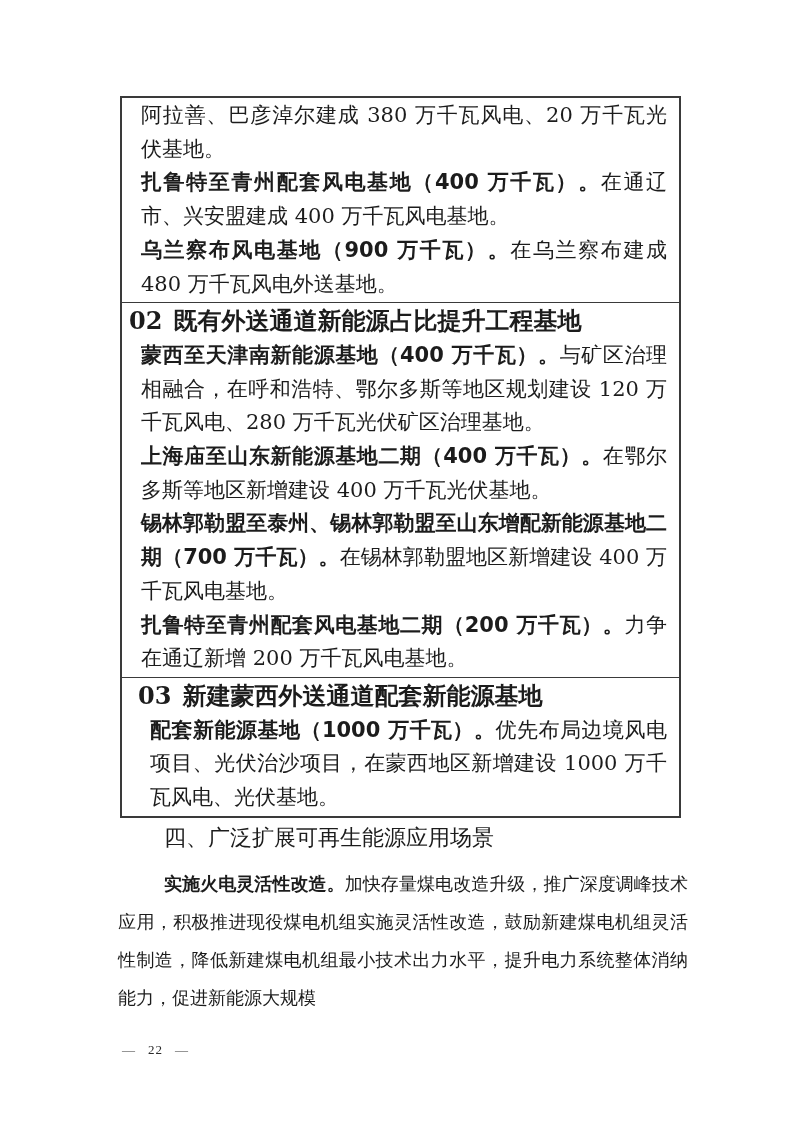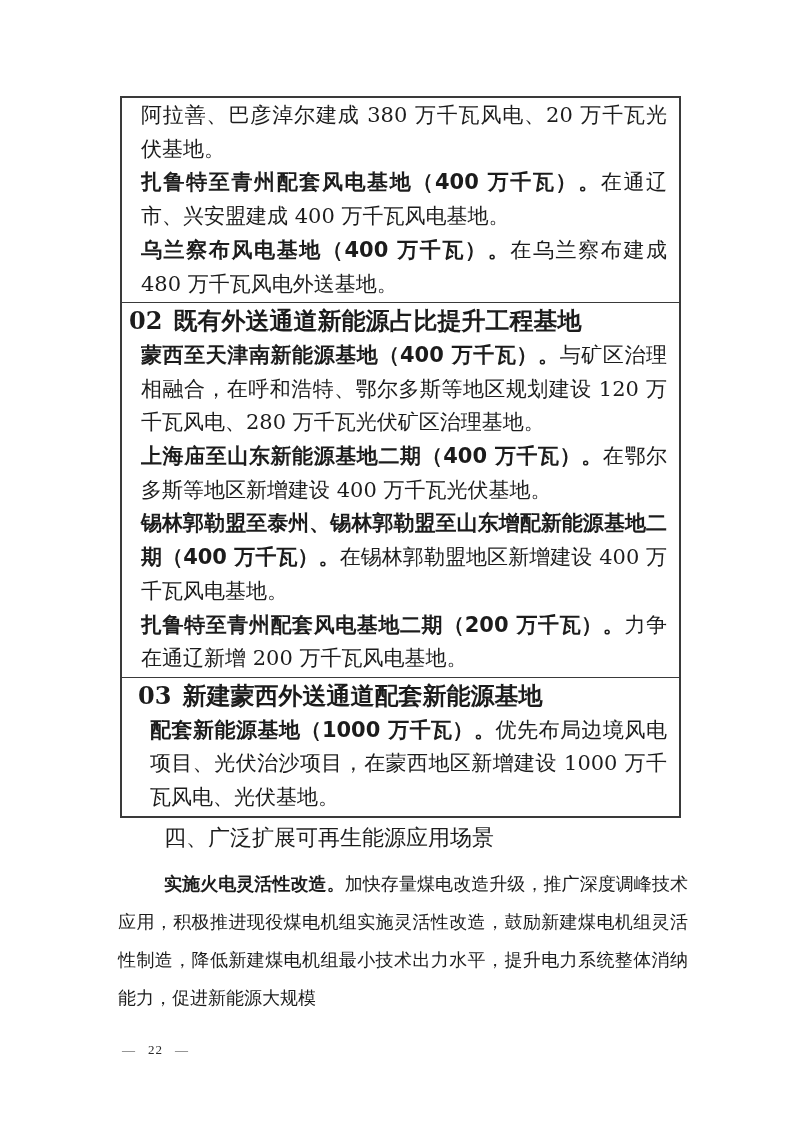--- a/index.html
+++ b/index.html
@@ -96,28 +96,28 @@
 </head>
 <body>
 
 <div class="page">
 
   <div class="doc-table">
 
     <div class="t-row">
       <p class="item"><b class="lead"></b><span>阿拉善、巴彦淖尔建成 380 万千瓦风电、20 万千瓦光伏基地。</span></p>
       <p class="item"><b class="lead">扎鲁特至青州配套风电基地（400 万千瓦）。</b><span>在通辽市、兴安盟建成 400 万千瓦风电基地。</span></p>
-      <p class="item"><b class="lead">乌兰察布风电基地（400 万千瓦）。</b><span>在乌兰察布建成 480 万千瓦风电外送基地。</span></p>
+      <p class="item"><b class="lead">乌兰察布风电基地（900 万千瓦）。</b><span>在乌兰察布建成 480 万千瓦风电外送基地。</span></p>
     </div>
 
     <div class="t-row">
       <p class="row-head"><span class="num">02</span><span class="head">既有外送通道新能源占比提升工程基地</span></p>
       <p class="item"><b class="lead">蒙西至天津南新能源基地（400 万千瓦）。</b><span>与矿区治理相融合，在呼和浩特、鄂尔多斯等地区规划建设 120 万千瓦风电、280 万千瓦光伏矿区治理基地。</span></p>
       <p class="item"><b class="lead">上海庙至山东新能源基地二期（400 万千瓦）。</b><span>在鄂尔多斯等地区新增建设 400 万千瓦光伏基地。</span></p>
-      <p class="item"><b class="lead">锡林郭勒盟至泰州、锡林郭勒盟至山东增配新能源基地二期（400 万千瓦）。</b><span>在锡林郭勒盟地区新增建设 400 万千瓦风电基地。</span></p>
+      <p class="item"><b class="lead">锡林郭勒盟至泰州、锡林郭勒盟至山东增配新能源基地二期（700 万千瓦）。</b><span>在锡林郭勒盟地区新增建设 400 万千瓦风电基地。</span></p>
       <p class="item"><b class="lead">扎鲁特至青州配套风电基地二期（200 万千瓦）。</b><span>力争在通辽新增 200 万千瓦风电基地。</span></p>
     </div>
 
     <div class="t-row">
       <p class="row-head"><span class="num">03</span><span class="head">新建蒙西外送通道配套新能源基地</span></p>
       <p class="item"><b class="lead">配套新能源基地（1000 万千瓦）。</b><span>优先布局边境风电项目、光伏治沙项目，在蒙西地区新增建设 1000 万千瓦风电、光伏基地。</span></p>
     </div>
 
   </div>
 

